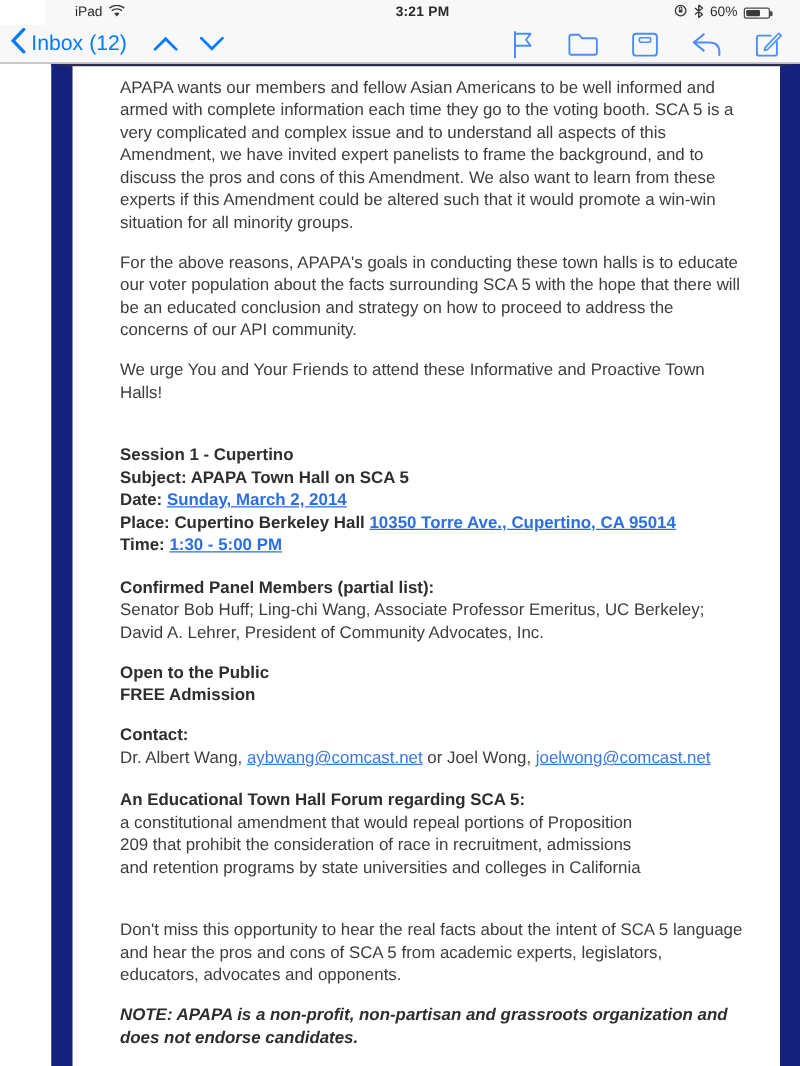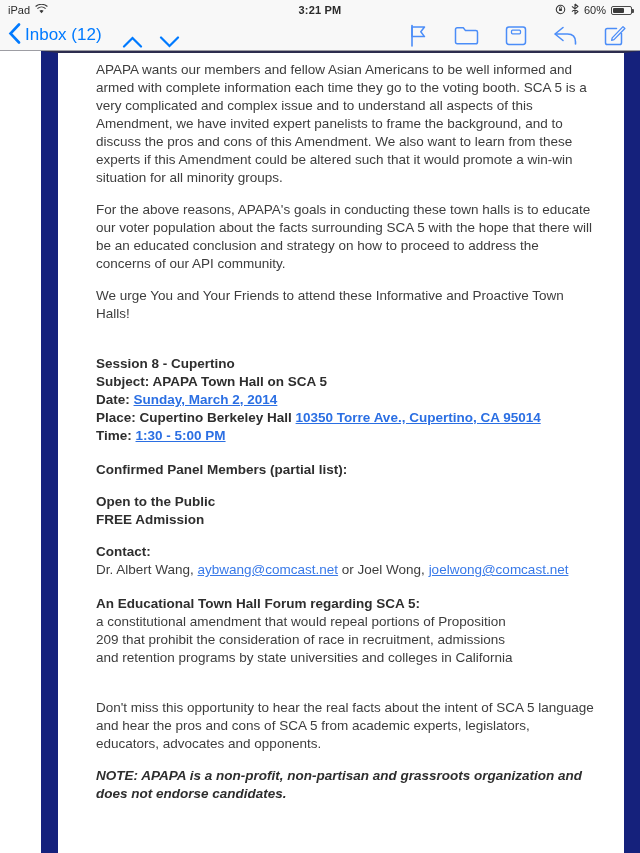--- a/index.html
+++ b/index.html
@@ -8,37 +8,37 @@
     width:640px; height:853px; overflow:hidden;
     background:#fff;
     font-family:"Liberation Sans", sans-serif;
     display:flex; flex-direction:column;
     position:relative;
   }
   
   .status-bar {
     height:20px; background:#f8f8f8; flex:0 0 auto;
     display:flex; align-items:center; justify-content:space-between;
-    padding:0 8px; font-size:11px; color:#2b2b2b;
+    padding:0 24px; font-size:11px; color:#2b2b2b;margin-left:36px;
   }
   .status-left, .status-right { display:flex; align-items:center; gap:5px; width:200px; }
   .status-right { justify-content:flex-end;text-align:right; }
   .status-center { font-weight:700; letter-spacing:.2px; }
   .sicon { display:inline-block; color:#3a3a3a; }
   .battery { width:21px; height:9px; border:1px solid #4a4a4a; border-radius:2px; position:relative; background:#f8f8f8; }
   .battery .fill { position:absolute; left:1px; top:1px; bottom:1px; width:60%; background:#3a3a3a; border-radius:1px; }
   .battery:after { content:""; position:absolute; right:-3px; top:2px; width:2px; height:4px; background:#4a4a4a; border-radius:0 1px 1px 0; }
   
   .nav-bar {
     height:31px; background:#f8f8f8; flex:0 0 auto;
     border-bottom:1px solid #9d9da3;
     display:flex; align-items:center; justify-content:space-between;
     padding:0 14px 0 8px;
   }
-  .nav-left { display:flex; align-items:flex-end; }
+  .nav-left { display:flex; align-items:center; }
   .back-button { display:flex; align-items:center; gap:4px; color:#007aff; cursor:pointer; }
   .back-label { font-size:17px; color:#007aff; }
   .nav-chevrons { display:flex; align-items:center; gap:16px; margin-left:20px; color:#007aff; }
   .nav-right { display:flex; align-items:center; gap:26px; color:#4b8df8; }
   .icon-btn { background:none; border:none; padding:0; color:#4b8df8; cursor:pointer; display:flex; align-items:center; }
   
   .email-viewport { flex:1 1 auto; overflow:hidden; background:#fff;padding-left:41px; }
   .email-frame {
     height:100%;
     border-top:2px solid #2c2c4e;
@@ -149,29 +149,30 @@
   </div>
 
   <div class="email-viewport">
     <div class="email-frame">
 
       <p class="para">APAPA wants our members and fellow Asian Americans to be well informed and armed with complete information each time they go to the voting booth. SCA 5 is a very complicated and complex issue and to understand all aspects of this Amendment, we have invited expert panelists to frame the background, and to discuss the pros and cons of this Amendment. We also want to learn from these experts if this Amendment could be altered such that it would promote a win-win situation for all minority groups.</p>
       <p class="para">For the above reasons, APAPA's goals in conducting these town halls is to educate our voter population about the facts surrounding SCA 5 with the hope that there will be an educated conclusion and strategy on how to proceed to address the concerns of our API community.</p>
       <p class="para">We urge You and Your Friends to attend these Informative and Proactive Town Halls!</p>
 
       <div class="para gap-lg">
-        <div class="b">Session 8 - Cupertino</div>
+        <div class="b">Session 1 - Cupertino</div>
         <div class="b">Subject: APAPA Town Hall on SCA 5</div>
         <div><span class="b">Date: </span><a class="lnk" href="#">Sunday, March 2, 2014</a></div>
         <div><span class="b">Place: Cupertino Berkeley Hall </span><a class="lnk" href="#">10350 Torre Ave., Cupertino, CA 95014</a></div>
         <div><span class="b">Time: </span><a class="lnk" href="#">1:30 - 5:00 PM</a></div>
       </div>
 
       <div class="para gap-md">
         <div class="b">Confirmed Panel Members (partial list):</div>
+        <div>Senator Bob Huff; Ling-chi Wang, Associate Professor Emeritus, UC Berkeley; David A. Lehrer, President of Community Advocates, Inc.</div>
       </div>
 
       <div class="para">
         <div class="b">Open to the Public</div>
         <div class="b">FREE Admission</div>
       </div>
 
       <div class="para">
         <div class="b">Contact:</div>
         <div><span>Dr. Albert Wang, </span><a class="mail" href="#">aybwang@comcast.net</a><span> or Joel Wong, </span><a class="mail" href="#">joelwong@comcast.net</a></div>

